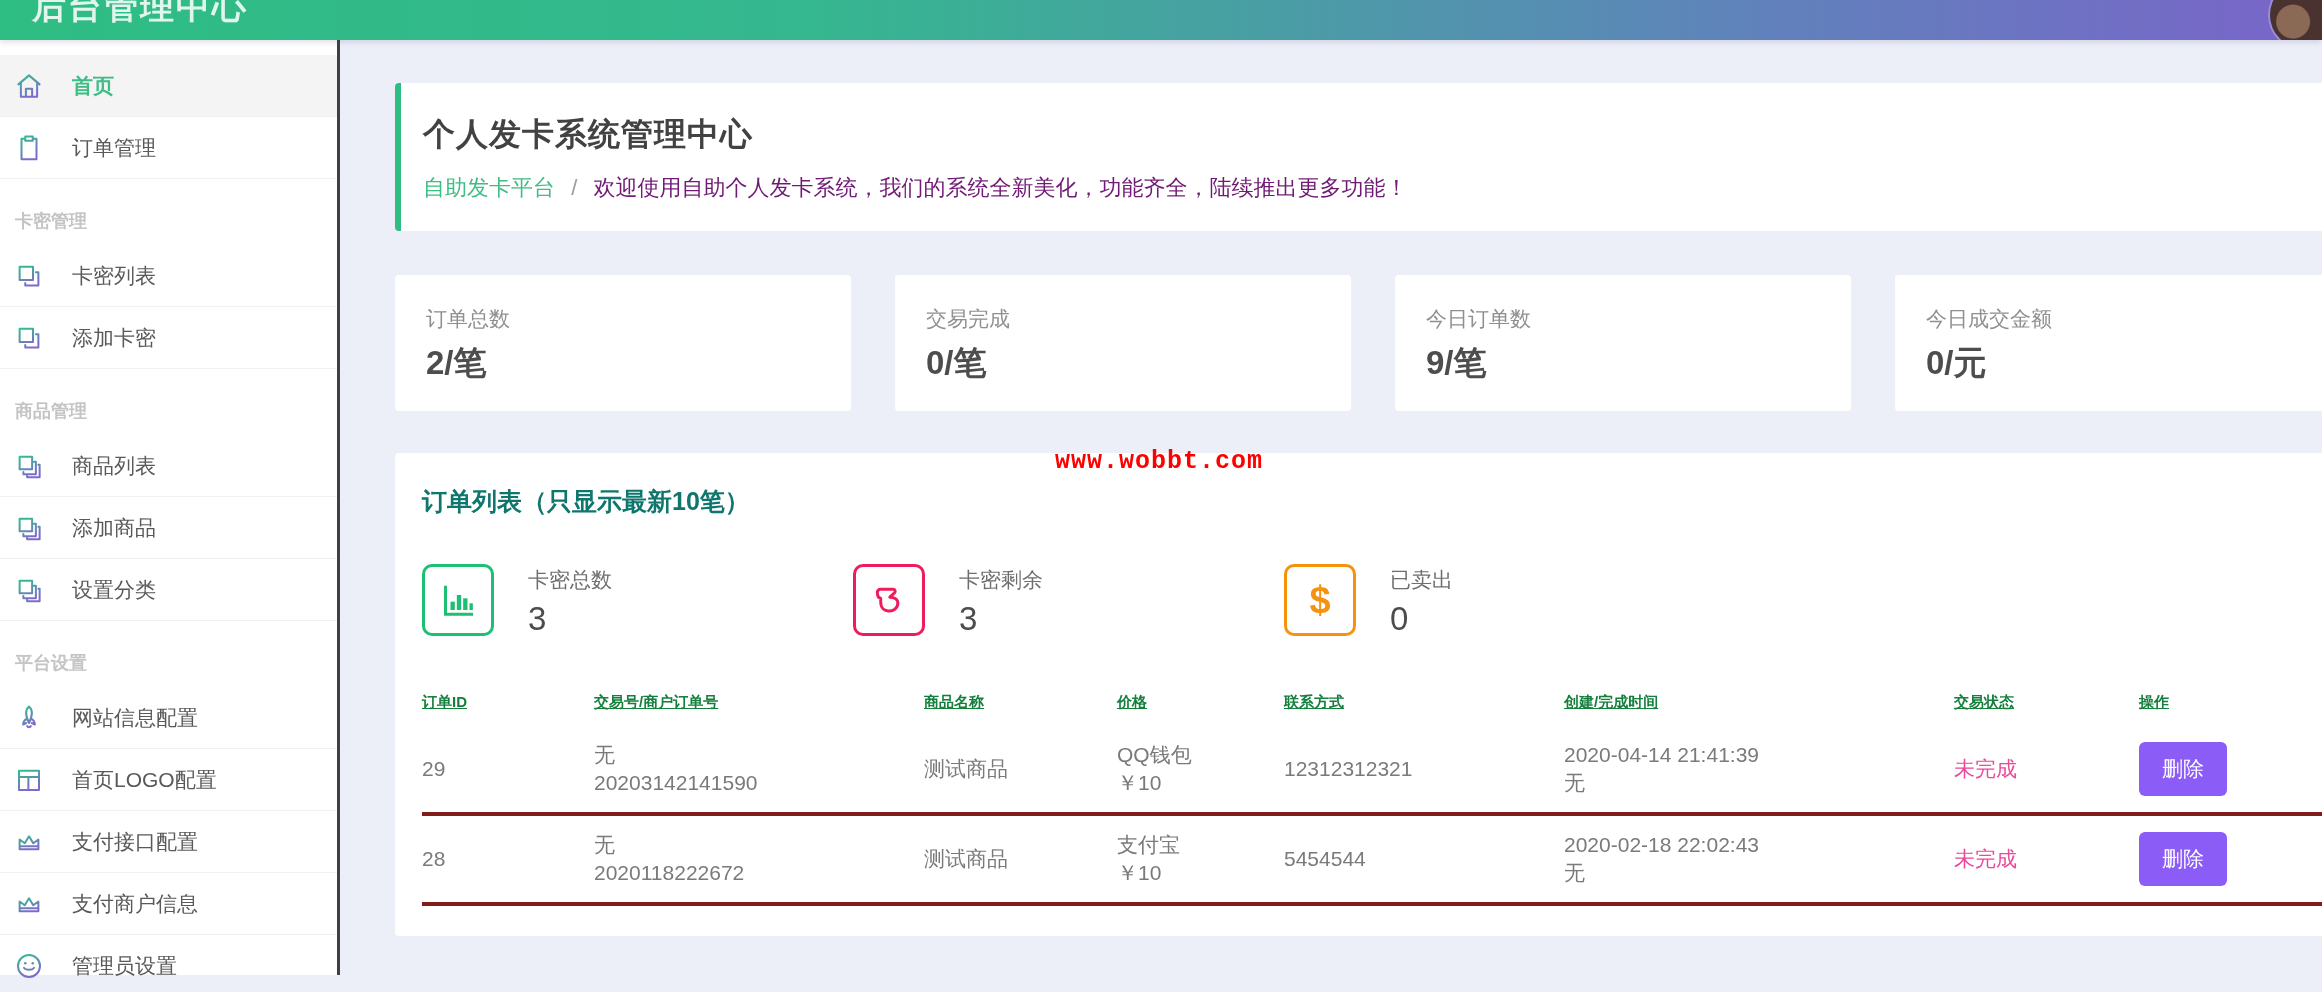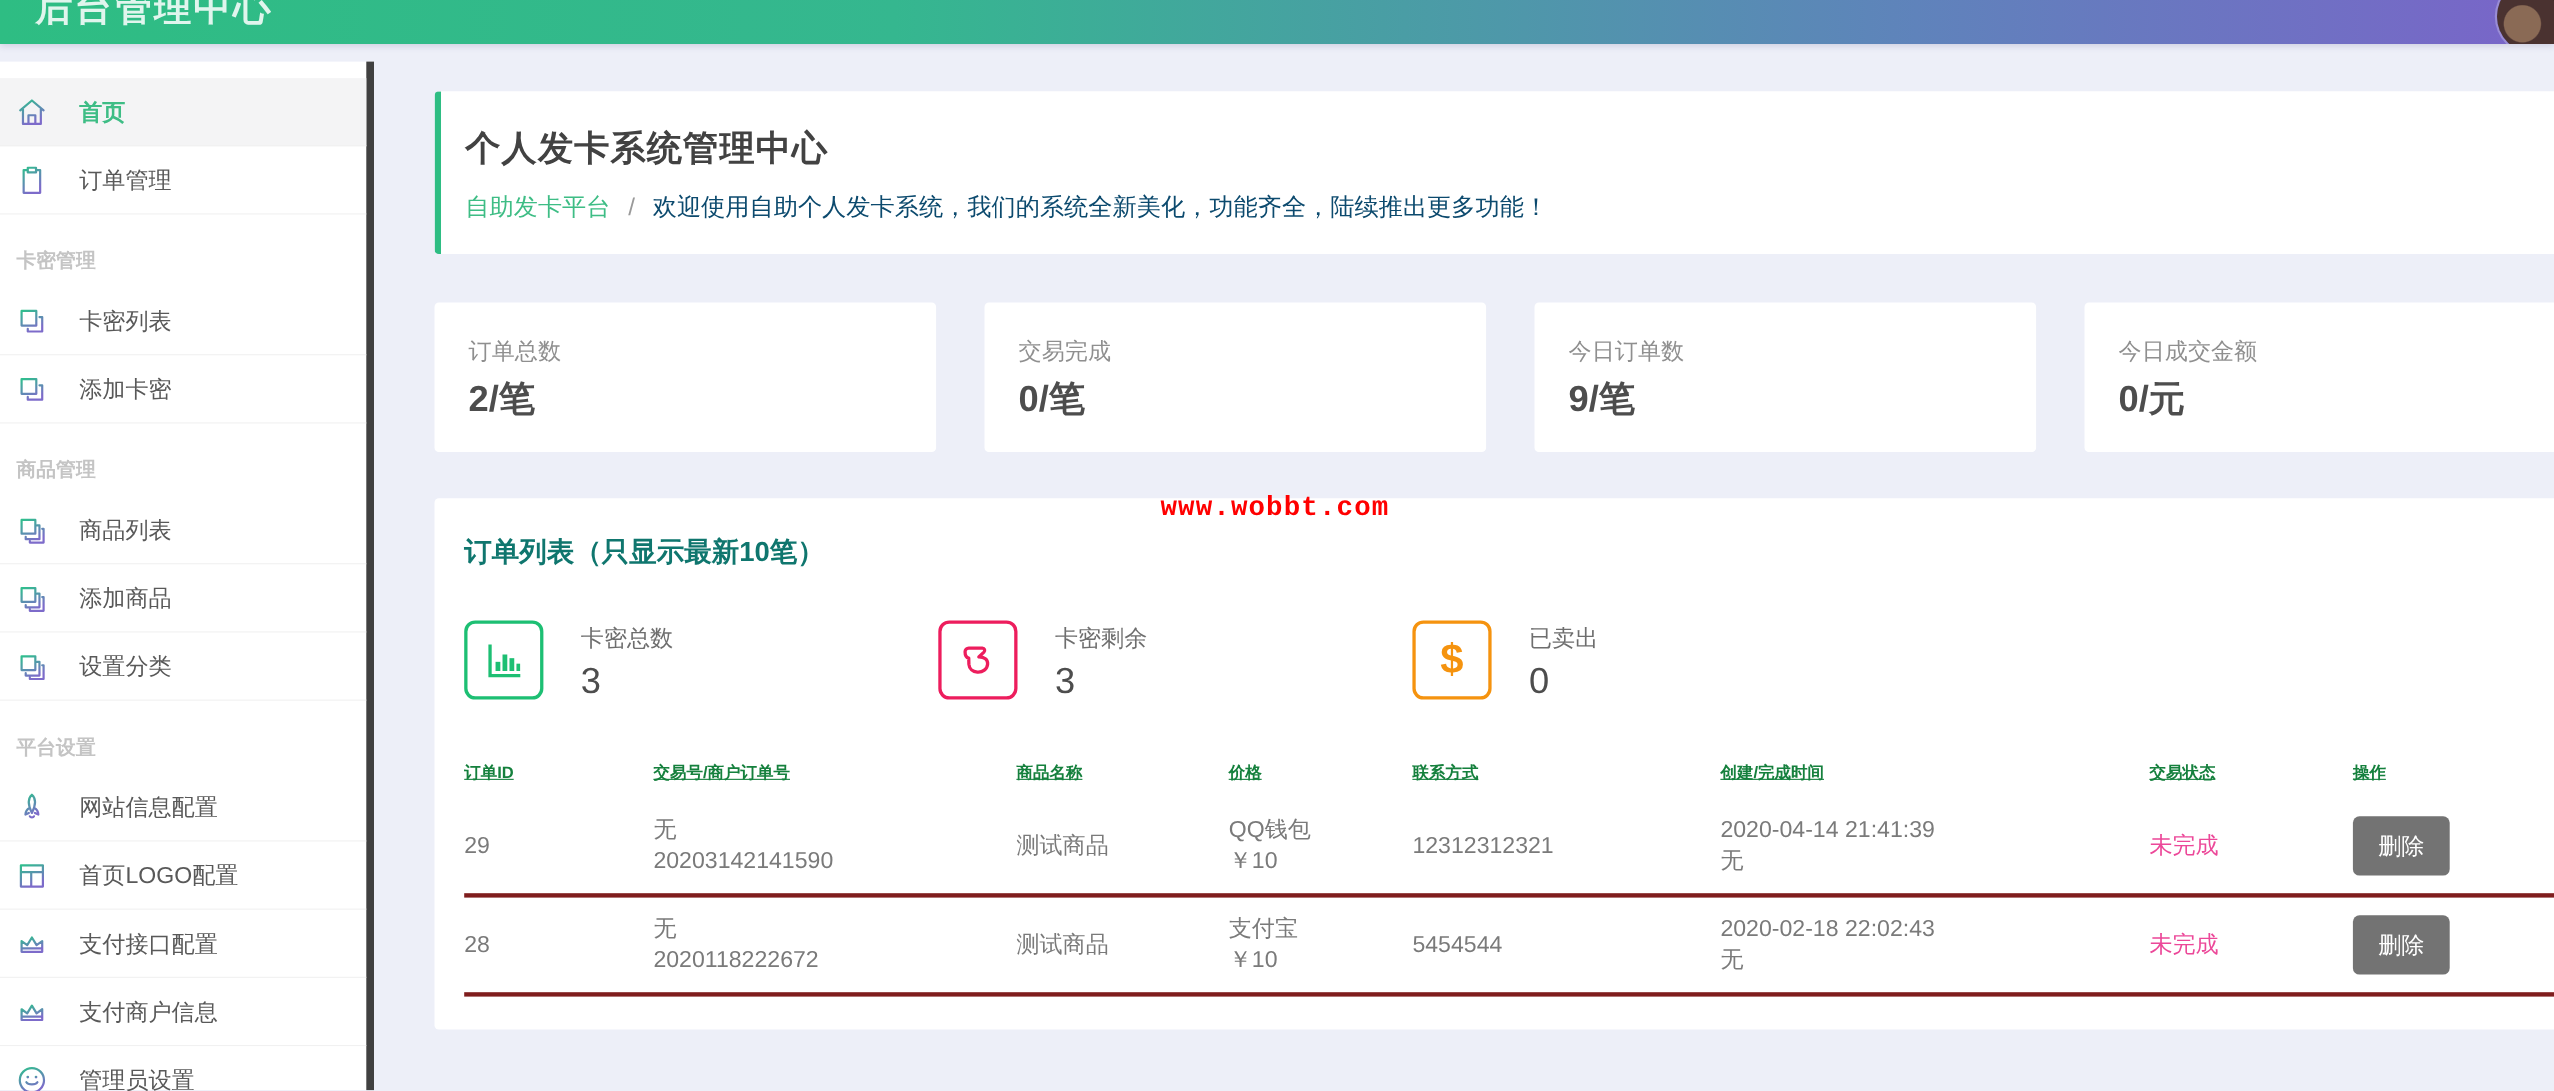--- a/index.html
+++ b/index.html
@@ -11,39 +11,39 @@
             overflow:hidden; box-shadow:0 2px 6px rgba(60,60,120,.18); z-index:5; }
   .topbar h1 { position:absolute; left:32px; top:-16px; font-size:34px; font-weight:bold;
                color:rgba(255,255,255,.85); letter-spacing:2px; }
   .avatar { position:absolute; right:-14px; top:-18px; width:66px; height:66px; border-radius:50%;
             background:radial-gradient(circle at 35% 60%, #8a6a55 0 28%, #4a3230 30% 60%, #241a1a 62% 100%);
             box-shadow:0 0 0 2px rgba(255,255,255,.25); }
 
   
   .layout { display:flex; height:935px; }
   .sidebar { width:340px; min-width:340px; background:#ffffff; height:100%; padding-top:15px;
-             border-right:7px solid #404040;margin-top:16px; }
+             border-right:3px solid #404040; }
   .side-item { display:flex; align-items:center; height:62px; padding-left:14px;
                border-bottom:1px solid #f1f1f1; cursor:pointer; }
   .side-item.active { background:#f4f4f5; }
   .side-item .s-ico { width:30px; height:30px; margin-right:28px; display:inline-flex; }
   .side-item .s-ico svg { width:30px; height:30px; }
   .side-item .s-label { font-size:21px; color:#595959; }
   .side-item.active .s-label { color:#3ebd85; font-weight:bold; }
   .side-section { padding:30px 0 12px 15px; font-size:18px; font-weight:bold; color:#c4c4c4; }
 
   
   .content { flex:1; padding:43px 0 26px 55px; }
   .welcome-card { width:1956px; height:148px; background:#fff; border-left:6px solid #2ebd83;
                   border-radius:4px; padding:30px 40px 0 22px; }
   .welcome-card h2 { font-size:32px; color:#424242; letter-spacing:1px; }
   .welcome-sub { margin-top:16px; font-size:22px; }
   .welcome-sub .brand { color:#3ebd85; }
   .welcome-sub .sep { color:#9a9a9a; margin:0 10px; }
-  .welcome-sub .msg { color:#0c4a6e; }
+  .welcome-sub .msg { color:#701a75; }
 
   .stat-cards { display:flex; gap:44px; margin-top:44px; }
   .stat-card { width:456px; height:136px; background:#fff; border-radius:4px; padding:30px 0 0 31px; }
   .stat-card .s-lab { font-size:21px; color:#8f8f8f; }
   .stat-card .s-val { margin-top:8px; font-size:33px; font-weight:bold; color:#4d4d4d; }
 
   .order-card { position:relative; width:1956px; background:#fff; border-radius:4px;
                 margin-top:42px; padding:32px 28px 30px 27px; }
   .watermark { position:absolute; top:-6px; left:660px; font-family:"Liberation Mono","DejaVu Sans Mono",monospace;
                font-size:25px; font-weight:bold; color:#ff0000; letter-spacing:1px; }
@@ -60,21 +60,21 @@
   .dollar-glyph { font-size:38px; font-weight:bold; }
 
   .otable { margin-top:40px; }
   .thead, .trow { display:grid; grid-template-columns:172px 330px 193px 167px 280px 390px 185px 1fr;
                   align-items:center; }
   .thead { height:48px; }
   .th { font-size:15px; font-weight:bold; color:#15803d;text-decoration:underline; }
   .trow { min-height:90px; border-bottom:4px solid #7f1d1d; }
   .td { font-size:21px; color:#7a7a7a; line-height:28px; }
   .td.status { color:#ec4899; }
-  .del-btn { background:#737373; color:#fff; border:none; border-radius:6px;
+  .del-btn { background:#8b5cf6; color:#fff; border:none; border-radius:6px;
              font-size:21px; padding:13px 23px; cursor:pointer; font-family:inherit;text-align:right; }
 </style>
 </head>
 <body>
 
 <svg width="0" height="0" style="position:absolute">
   <defs>
     <linearGradient id="sgrad" x1="0" y1="0" x2="0.4" y2="1">
       <stop offset="0" stop-color="#2fbf8d"></stop>
         <stop offset="1" stop-color="#7d6bca"></stop>

